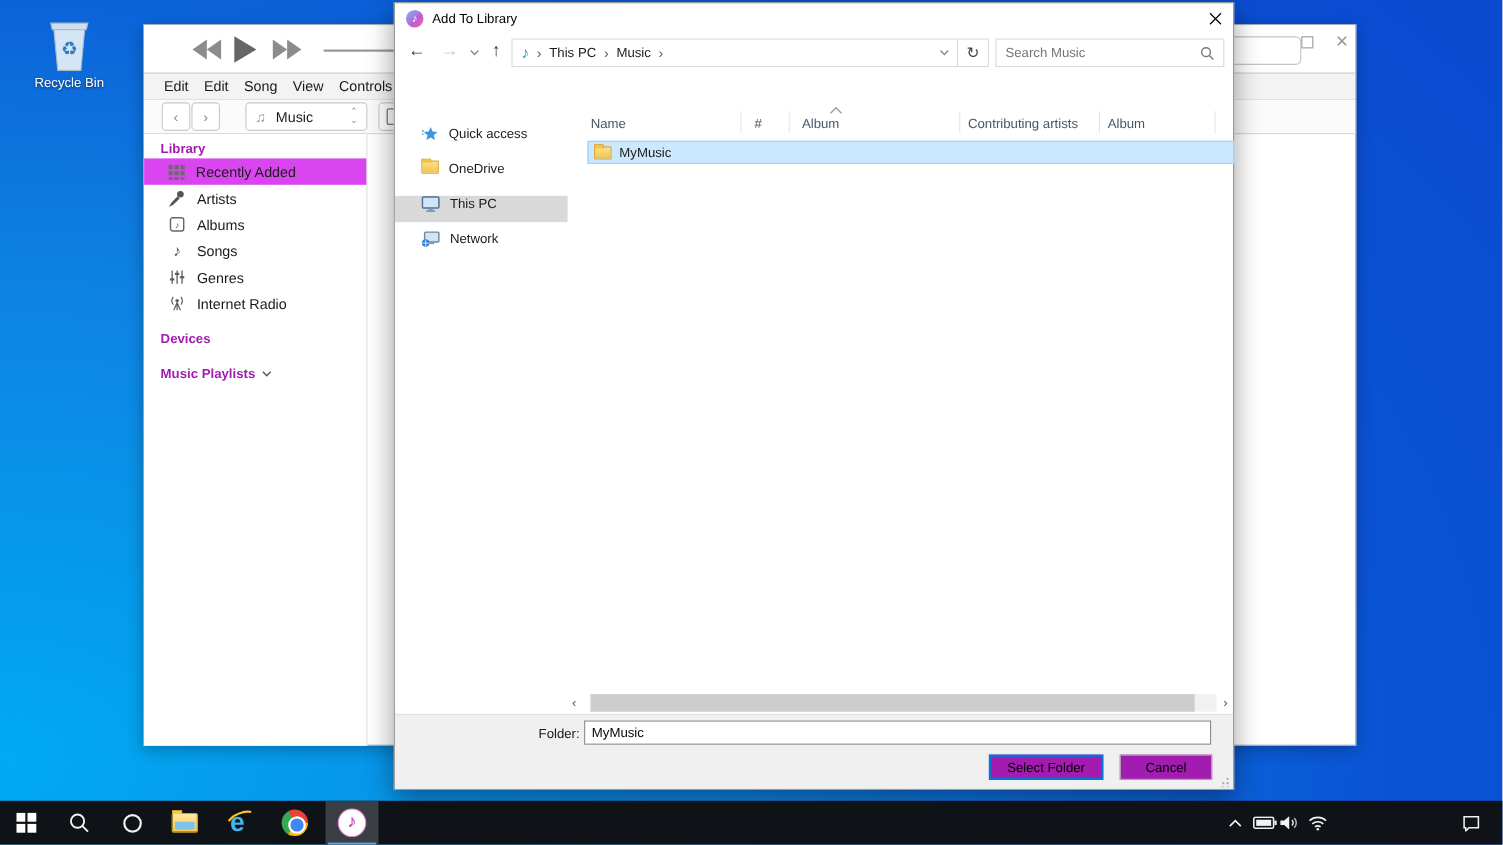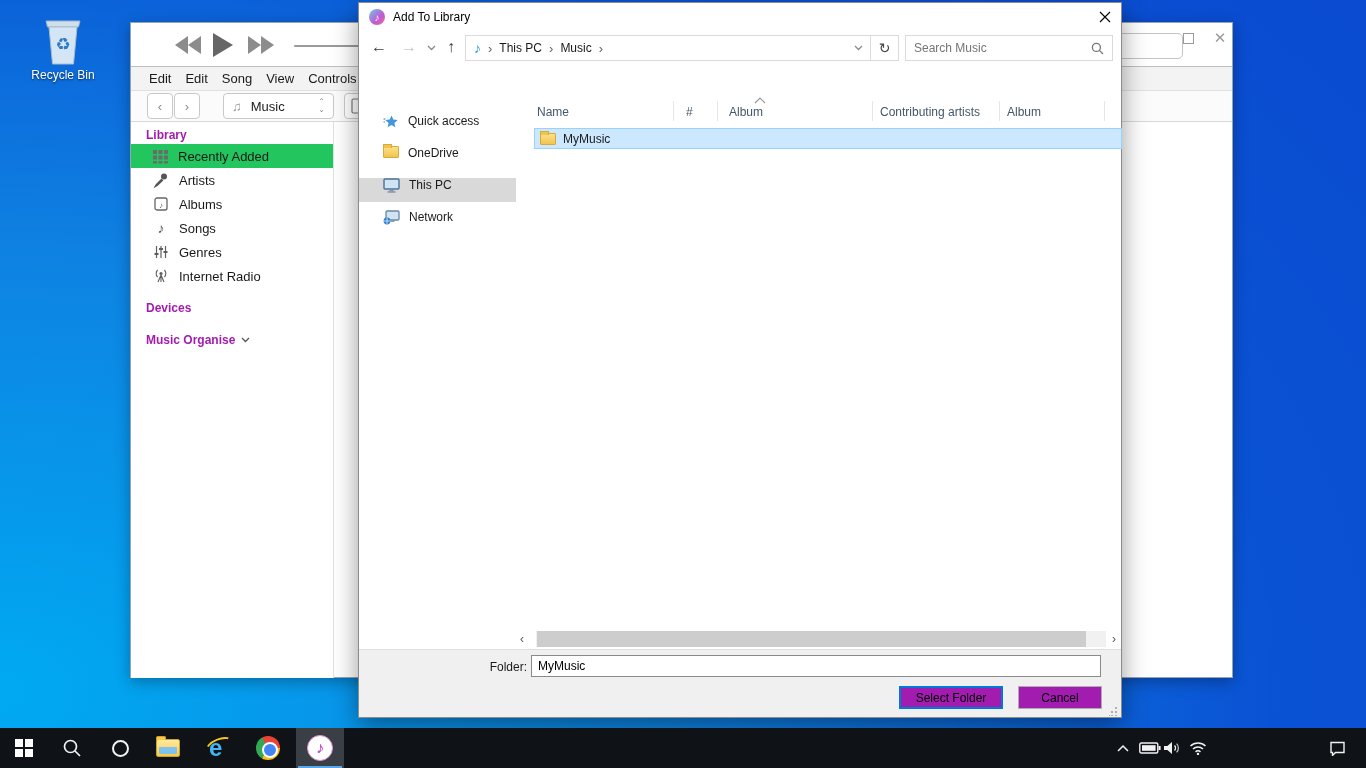--- a/index.html
+++ b/index.html
@@ -106,21 +106,21 @@
       <span class="abs pillbtn" style="left:213px; top:2px; width:24px; height:26px;">
         <svg width="10" height="16" viewBox="0 0 10 16">
             <rect x="1" y="1" width="8" height="14" rx="1.5" fill="none" stroke="#777" stroke-width="1.2"></rect>
           </svg>
       </span>
     </div>
 
     <div class="abs" style="left:0; top:99px; width:203px; height:556px; border-right:1px solid #e1e1e1; background:#fff;">
       <div class="it-side-head" style="padding-top:6px; height:22px;">Library</div>
 
-      <div class="it-side-item" style="background:#22c55e;">
+      <div class="it-side-item" style="background:#d946ef;">
         <svg width="15" height="15" viewBox="0 0 15 15">
           <g fill="#6b6b6b">
               <rect x="0" y="1" width="4" height="4"></rect>
               <rect x="5.5" y="1" width="4" height="4"></rect>
               <rect x="11" y="1" width="4" height="4"></rect>
               <rect x="0" y="6.5" width="4" height="4"></rect>
               <rect x="5.5" y="6.5" width="4" height="4"></rect>
               <rect x="11" y="6.5" width="4" height="4"></rect>
               <rect x="0" y="12" width="4" height="2.5"></rect>
               <rect x="5.5" y="12" width="4" height="2.5"></rect>
@@ -176,21 +176,21 @@
           <path d="M11.4 2 a5 5 0 0 1 0 7" fill="none" stroke="#5f5f5f" stroke-width="1.1"></path>
           <path d="M8 7 L5 14 M8 7 L11 14 M8 7 L8 14" stroke="#5f5f5f" stroke-width="1.1" fill="none"></path>
         </svg>
         <span>Internet Radio</span>
       </div>
 
       <div class="it-side-head" style="margin-top:13px; height:18px;">Devices</div>
 
 
       <div class="it-side-head" style="margin-top:14px; display:flex; align-items:center; gap:6px;">
-        <span>Music Organise</span>
+        <span>Music Playlists</span>
         <svg width="9" height="6" viewBox="0 0 9 6">
             <polyline points="1,1 4.5,4.5 8,1" fill="none" stroke="#555" stroke-width="1.3"></polyline>
           </svg>
       </div>
     </div>
   </div>
 
   <div class="abs dialog" style="left:358px; top:2px; width:764px; height:716px;">
 
     <div class="dlg-title">

